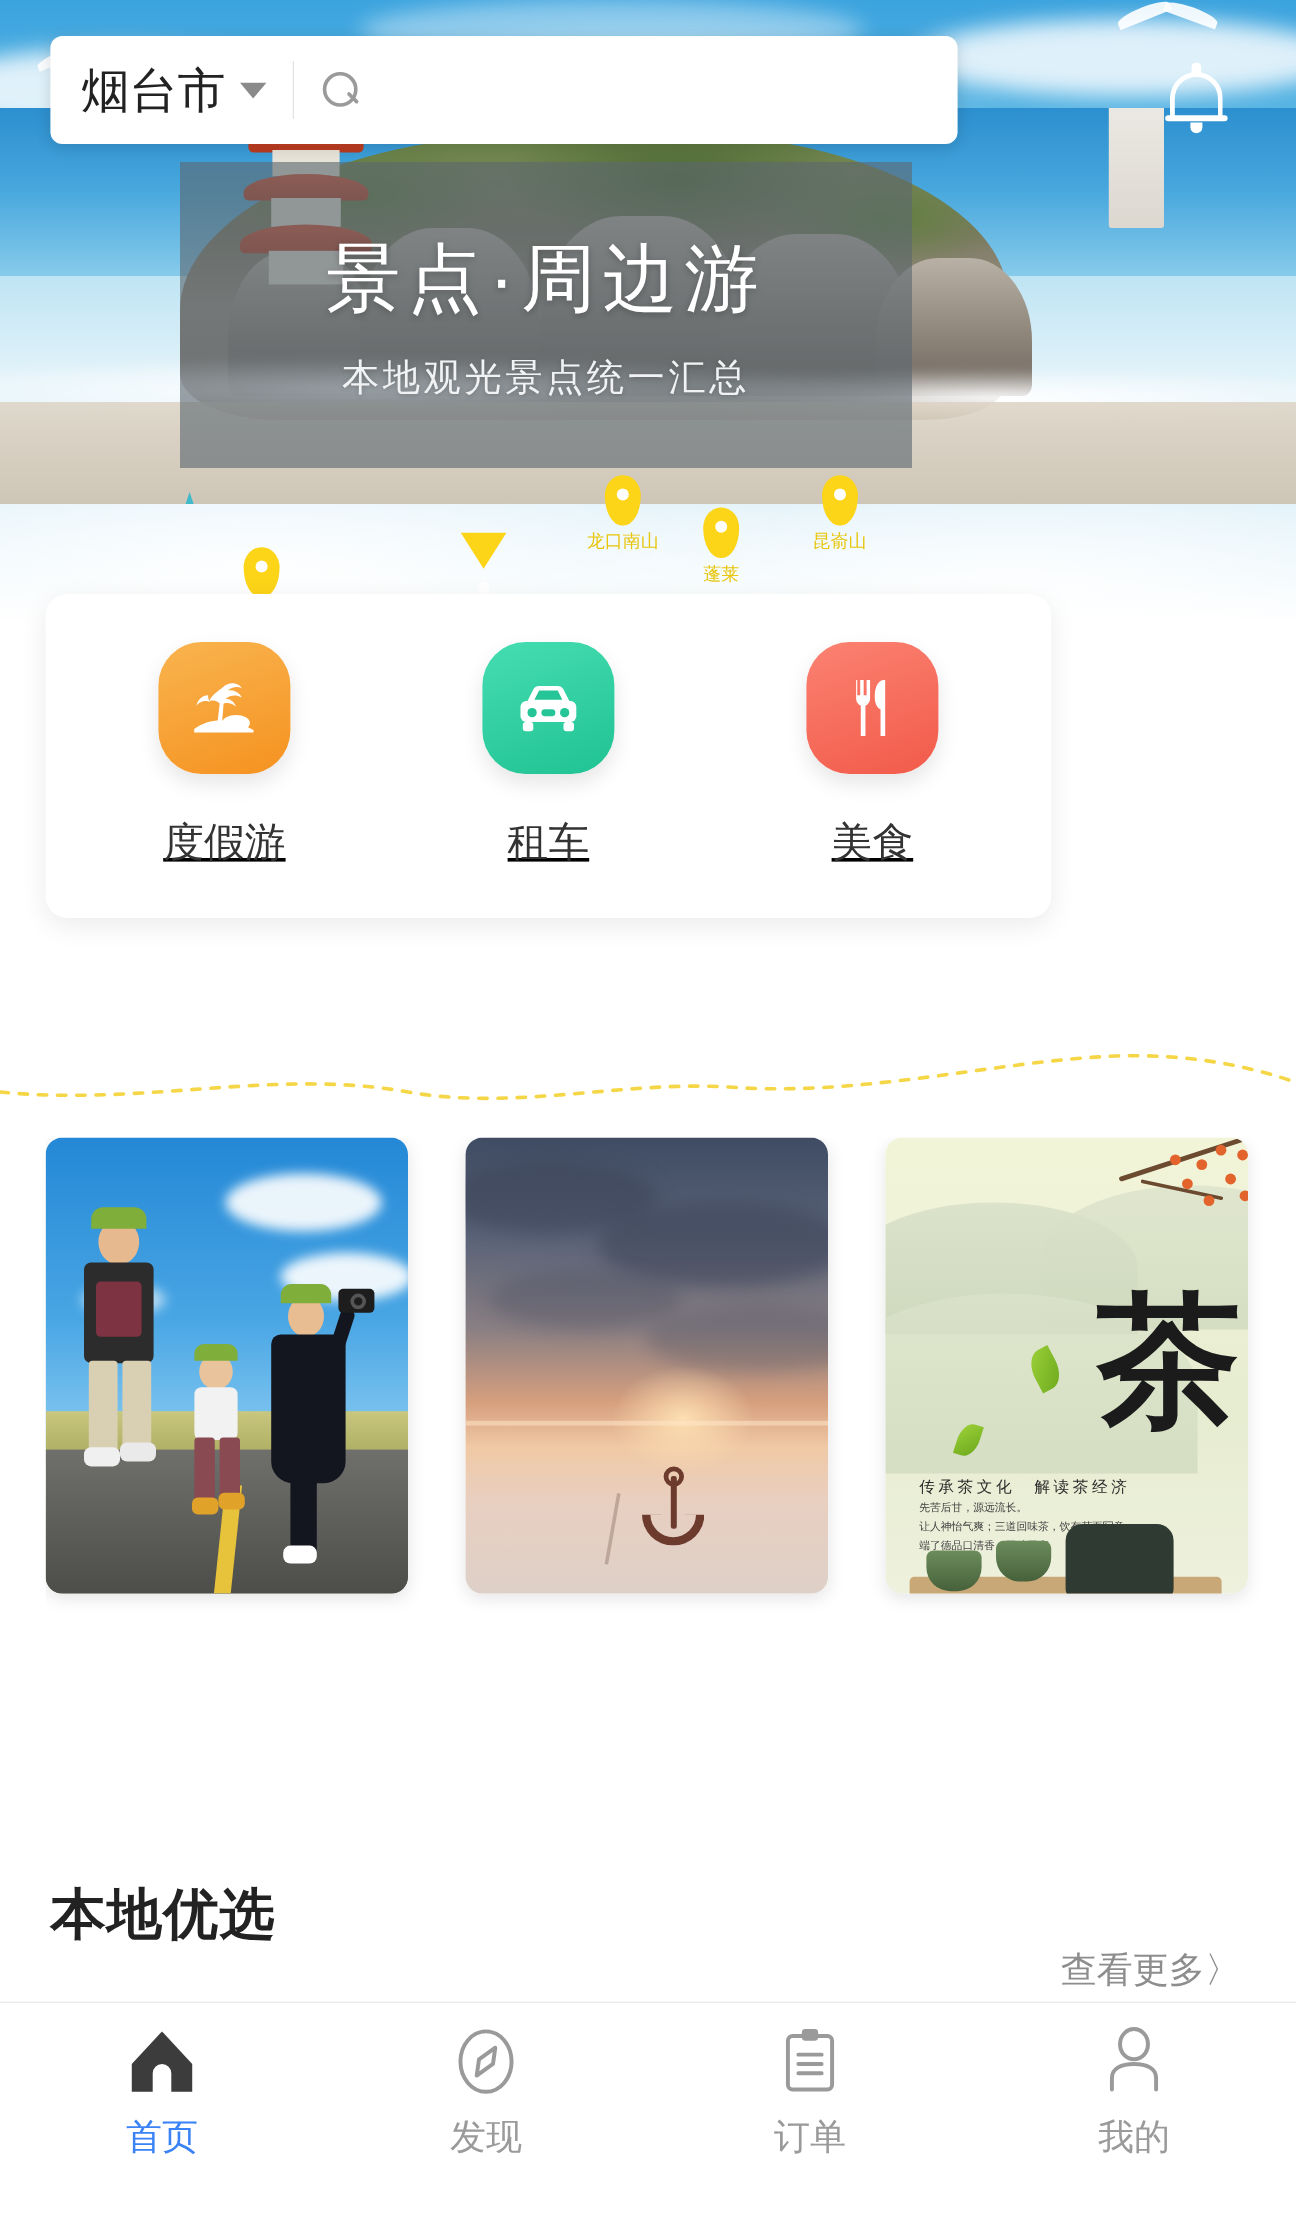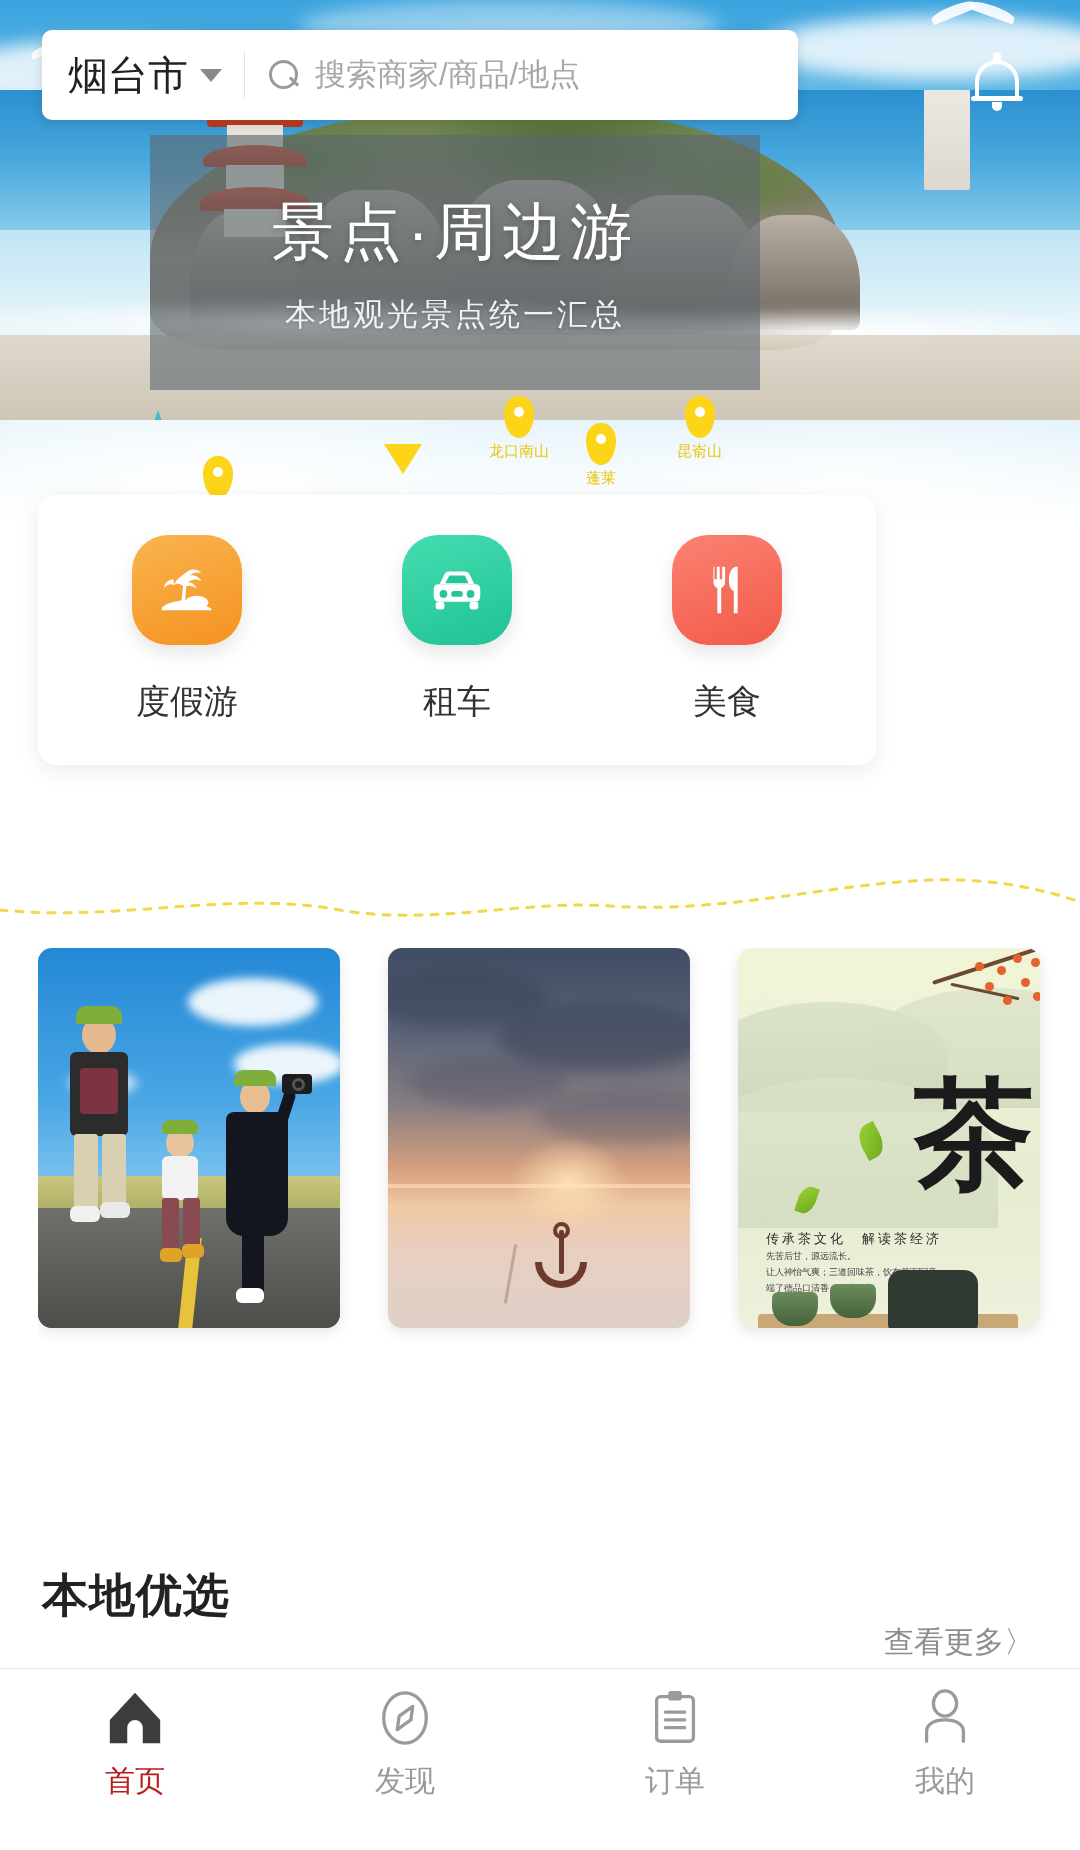--- a/index.html
+++ b/index.html
@@ -183,21 +183,21 @@
   }
 
   
   .cat-card {
     position:absolute; left:38px; top:495px; width:838px; height:270px;
     background:#ffffff; border-radius:18px;
     box-shadow: 0 6px 22px rgba(0,0,0,.08);
     display:flex; align-items:center; justify-content:space-around;
     padding: 0 14px;
   }
-  .cat-item { display:flex; flex-direction:column; align-items:center; cursor:pointer; width:180px; }
+  .cat-item { display:flex; flex-direction:column; align-items:center; cursor:pointer; width:180px;text-decoration:underline; }
   .cat-ico {
     width:110px; height:110px; border-radius:36px;
     display:flex; align-items:center; justify-content:center;
     box-shadow: 0 8px 18px rgba(0,0,0,.10);
   }
   .cat-label { margin-top:34px; font-size:34px; color:#333; }
   .glyph { width:62px; height:62px; display:block; }
 
   
   .sec-title {
@@ -263,21 +263,21 @@
   
   .tabbar {
     position:absolute; left:0; bottom:0; width:1080px; height:182px;
     background:#ffffff; border-top:1px solid #e8e8e8;
     display:flex; align-items:flex-start; justify-content:space-around;
     padding-top:18px;
   }
   .tab { display:flex; flex-direction:column; align-items:center; width:230px; cursor:pointer; }
   .tab-ico { width:62px; height:62px; display:flex; align-items:center; justify-content:center; }
   .tab-label { margin-top:12px; font-size:30px; color:#9a9a9a; }
-  .tab.active .tab-label { color:#b91c1c; }
+  .tab.active .tab-label { color:#3b82f6; }
 </style>
 </head>
 <body>
 
 <div id="app">
 
   <div class="hero">
     <div class="sky-cloud" style="left:-60px; top:40px; width:320px; height:70px;"></div>
     <div class="sky-cloud" style="left:760px; top:16px; width:360px; height:64px;"></div>
     <div class="sky-cloud" style="left:300px; top:0px; width:420px; height:52px; opacity:.5;"></div>
@@ -315,21 +315,20 @@
   </div>
 
   <div class="searchbar">
     <div class="city-sel">
       <span class="city-name">烟台市</span>
       <span class="caret"></span>
     </div>
     <div class="divider"></div>
     <div class="search-area">
       <span class="search-ico"></span>
-      <span class="search-ph">搜索商家/商品/地点</span>
     </div>
   </div>
 
   <div class="bell">
     <span class="bell-top"></span>
     <span class="bell-body"></span>
     <span class="bell-skirt"></span>
     <span class="bell-clap"></span>
   </div>
 

